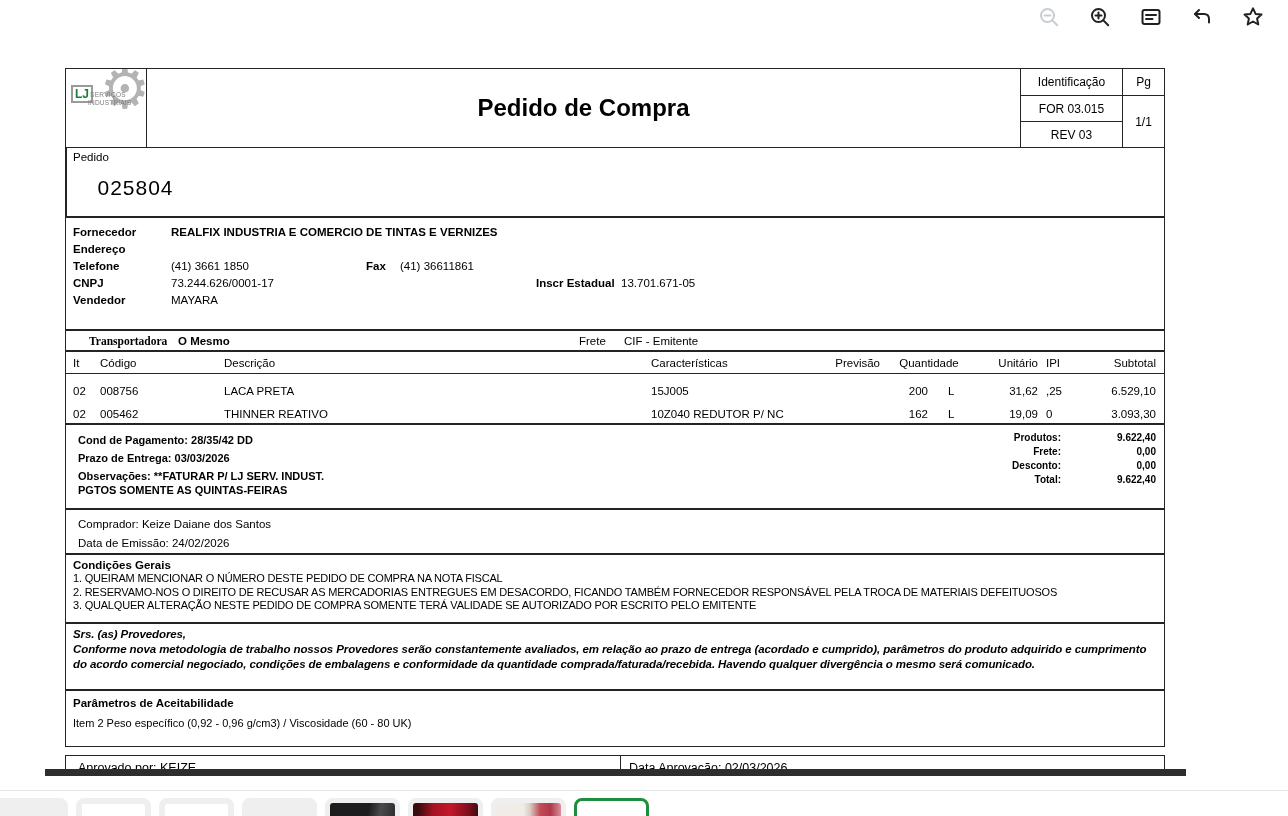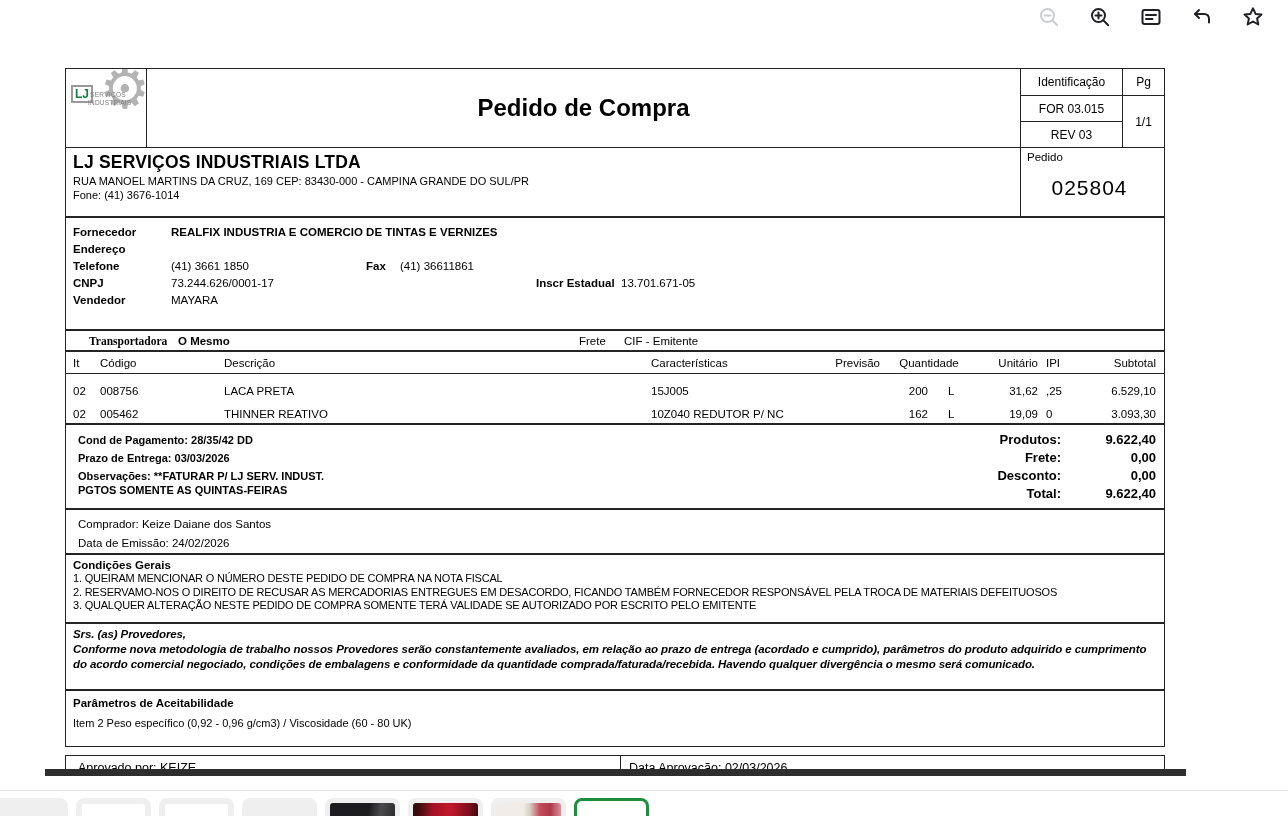--- a/index.html
+++ b/index.html
@@ -83,21 +83,21 @@
   .c-price { text-align:right; padding-right:6px; }
   .c-ipi { padding-left:2px; }
   .c-sub { text-align:right; padding-right:8px; }
 
   
   .cond { height:85px; }
   .cond-left { position:absolute; left:12px; top:9px; font-weight:bold; font-size:11px; }
   .cond-left div { margin-bottom:6px; }
   .cond-left .obs2 { margin-top:-4px; }
   .totals { position:absolute; right:8px; top:7px; display:grid;
-            grid-template-columns:auto 95px; row-gap:3px; font-size:13px; font-weight:bold; }
+            grid-template-columns:auto 95px; row-gap:3px; font-size:10px; font-weight:bold; }
   .totals .tl { text-align:right; }
   .totals .tv { text-align:right; }
 
   
   .buyer { height:45px; padding:8px 0 0 12px; }
   .buyer div { margin-bottom:7px; }
 
   
   .general { height:69px; padding:4px 8px 0 7px; }
   .general .g-title { font-weight:bold; font-size:11.5px; margin-bottom:1px; }
@@ -186,25 +186,20 @@
     <div class="idgrid">
       <div class="id-c1">Identificação</div>
       <div class="id-c2">Pg</div>
       <div class="id-for">FOR 03.015</div>
       <div class="id-pg">1/1</div>
       <div class="id-rev">REV 03</div>
     </div>
   </div>
 
   <div class="sec company">
-    <div class="company-left">
-      <div class="company-name">LJ SERVIÇOS INDUSTRIAIS LTDA</div>
-      <div class="company-line">RUA MANOEL MARTINS DA CRUZ, 169  CEP: 83430-000 - CAMPINA GRANDE DO SUL/PR</div>
-      <div class="company-line">Fone: (41) 3676-1014</div>
-    </div>
     <div class="pedido-box">
       <div class="pedido-label">Pedido</div>
       <div class="pedido-num">025804</div>
     </div>
   </div>
 
   <div class="sec supplier">
     <div class="srow">
       <span class="slabel">Fornecedor</span>
       <span class="sval bold">REALFIX INDUSTRIA E COMERCIO DE TINTAS E VERNIZES</span>

